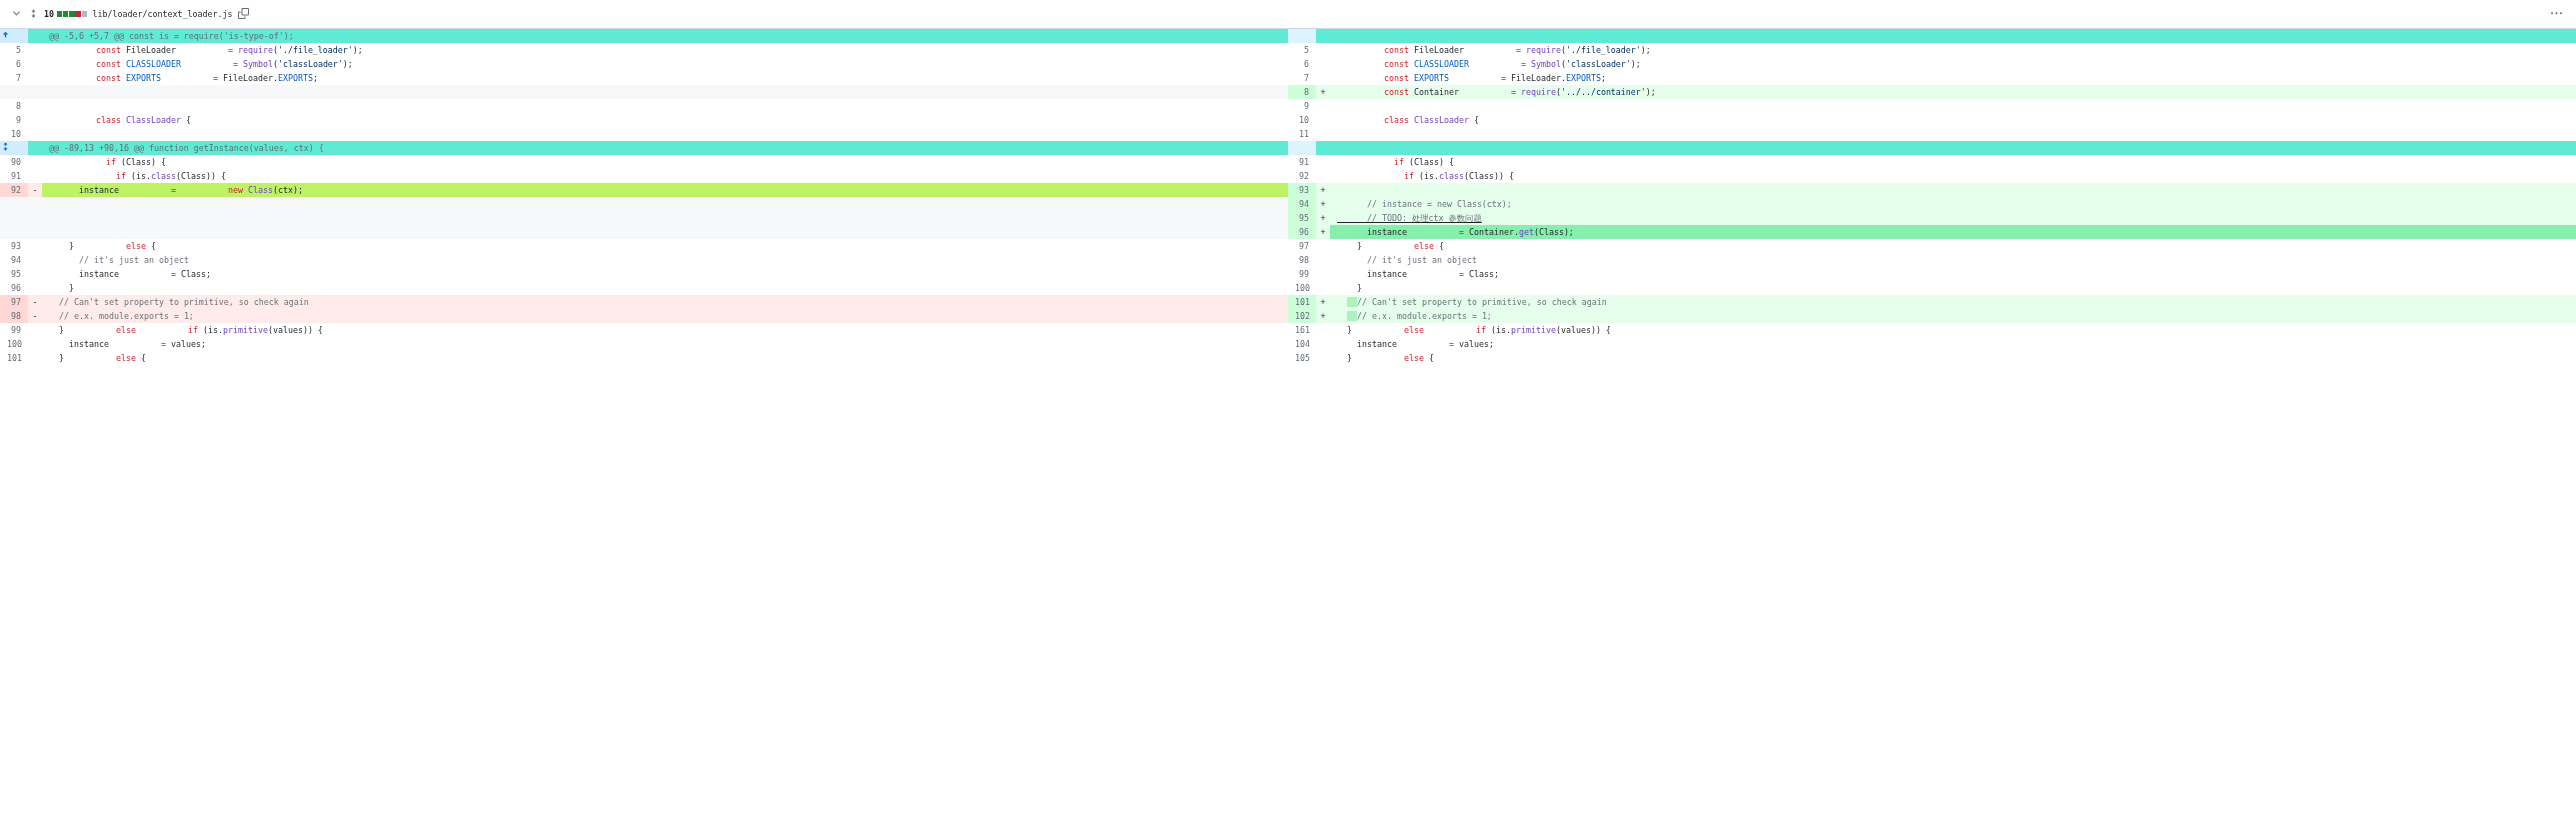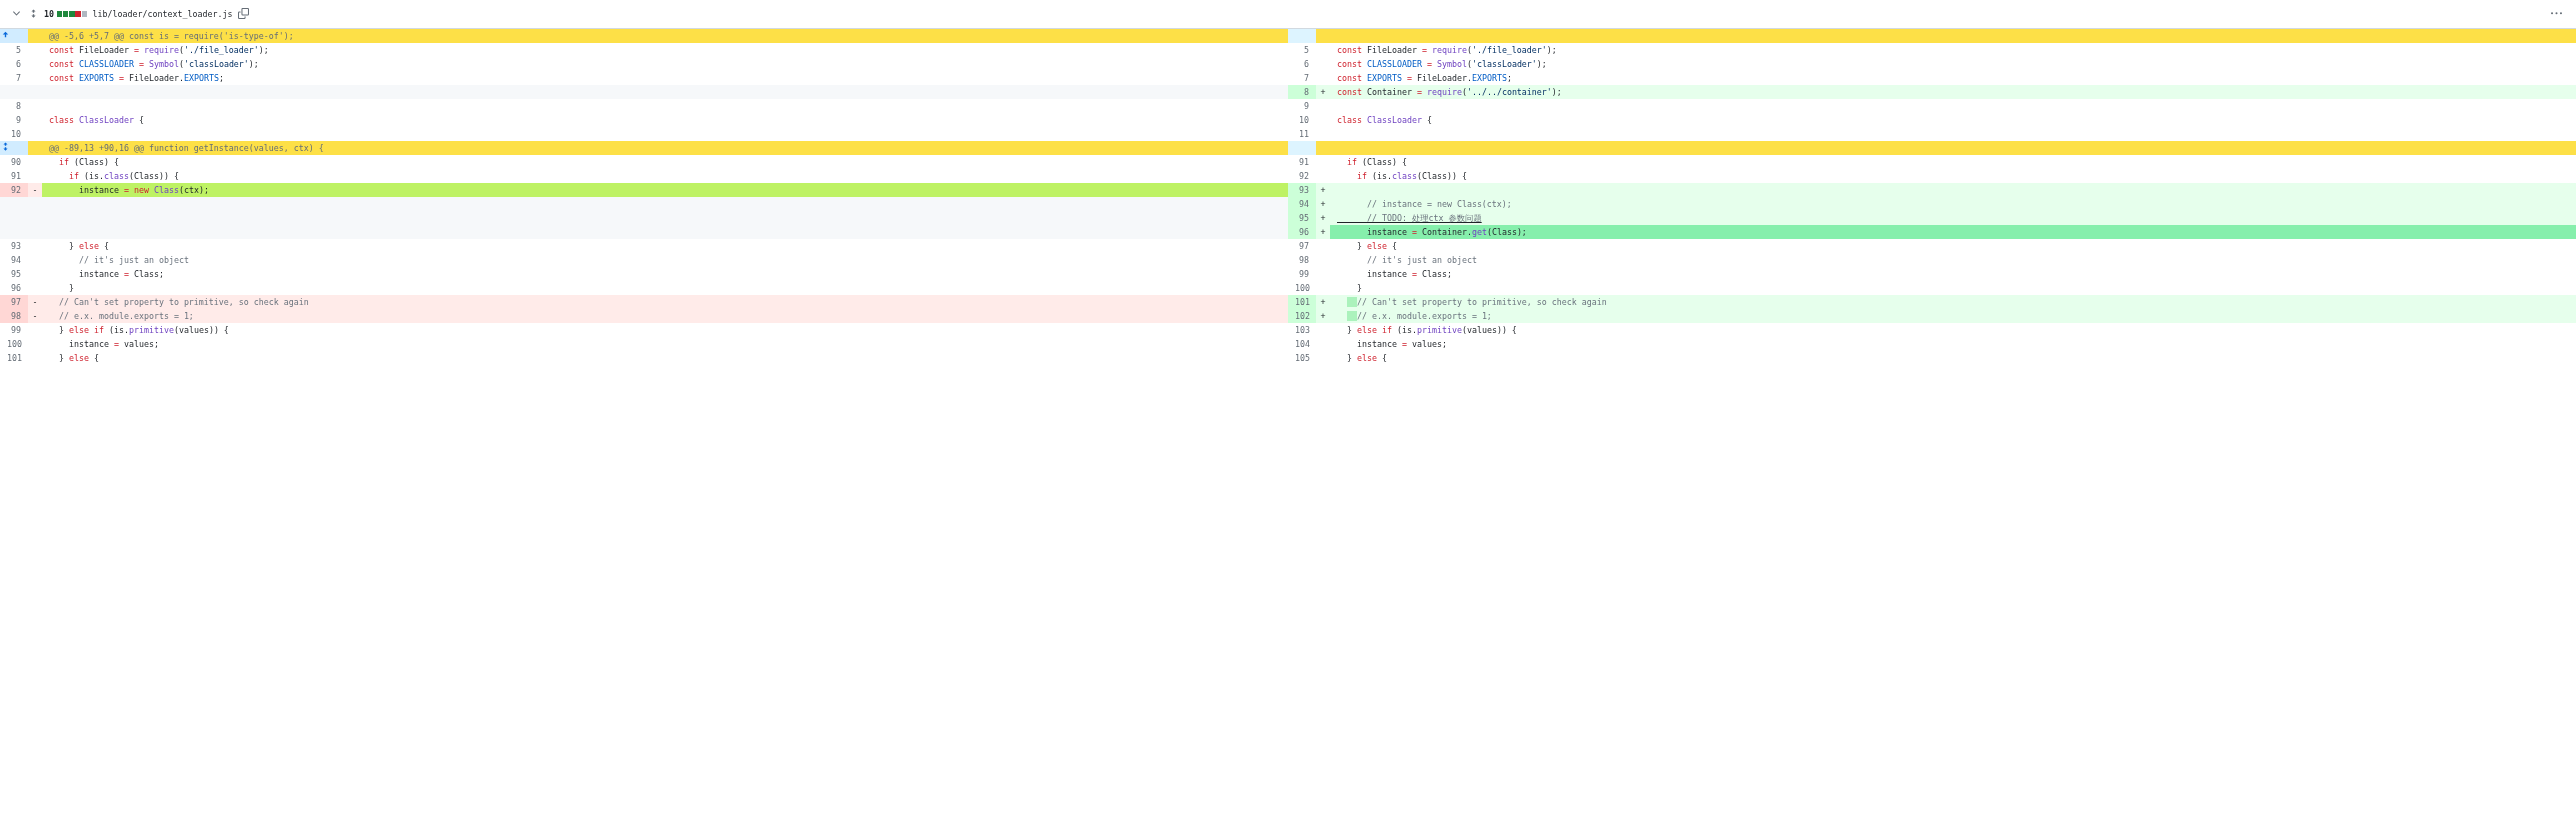--- a/index.html
+++ b/index.html
@@ -16,24 +16,24 @@
 .block-del { background: #cf222e; }
 .block-neutral { background: #afb8c1; }
 .file-path { font-family: ui-monospace, SFMono-Regular, "SF Mono", Menlo, Consolas, monospace; font-size: 8.3px; color: #1f2328; }
 .copy-icon { cursor: pointer; color: #656d76; }
 .kebab { cursor: pointer; color: #656d76; padding: 2.8px; }
 .diff-table { width: 100%; border-collapse: collapse; table-layout: fixed; }
 .diff-table td { font-family: ui-monospace, SFMono-Regular, "SF Mono", Menlo, Consolas, monospace; font-size: 8.3px; line-height: 14px; vertical-align: top; white-space: pre; }
 .num-cell { width: 28px; text-align: right; padding: 0 7px; color: #656d76; background: #fff; user-select: none; }
 .marker-cell { width: 14px; text-align: center; color: #656d76; user-select: none; }
 .code-cell { padding: 0 7px; }
-.hunk-row td { background: #fde047; color: #656d76; }
+.hunk-row td { background: #5eead4; color: #656d76; }
 .hunk-row .num-cell.expand { background: #d1ecff; cursor: pointer; text-align: center; padding: 0; }
 .hunk-row .num-cell.blank { background: #ddf4ff; }
-.pl-k { color: #cf222e; }
+.pl-k { color: #cf222e; margin-left: 47px; }
 .pl-s { color: #032f62; }
 .pl-en { color: #6f42c1; }
 .pl-c1 { color: #005cc5; }
 .pl-c { color: #6a737d; }
 .pl-smi { color: #24292e; }
 .ws-add { background: #abf2bc; }
 svg { display: block; }
 </style>
 </head>
 <body>
@@ -254,21 +254,21 @@
         <td class="marker-cell" style="background:#ffebe9;color:#1f2328">-</td>
         <td class="code-cell" style="background:#ffebe9">  <span class="pl-c">// e.x. module.exports = 1;</span></td>
         <td class="num-cell" style="background:#ccffd8">102</td>
         <td class="marker-cell" style="background:#e6ffec;color:#1f2328">+</td>
         <td class="code-cell" style="background:#e6ffec">  <span class="ws-add">  </span><span class="pl-c">// e.x. module.exports = 1;</span></td>
       </tr>
       <tr>
         <td class="num-cell">99</td>
         <td class="marker-cell"></td>
         <td class="code-cell">  } <span class="pl-k">else</span> <span class="pl-k">if</span> (is.<span class="pl-en">primitive</span>(values)) {</td>
-        <td class="num-cell">103</td>
+        <td class="num-cell">161</td>
         <td class="marker-cell"></td>
         <td class="code-cell">  } <span class="pl-k">else</span> <span class="pl-k">if</span> (is.<span class="pl-en">primitive</span>(values)) {</td>
       </tr>
       <tr>
         <td class="num-cell">100</td>
         <td class="marker-cell"></td>
         <td class="code-cell">    instance <span class="pl-k">=</span> values;</td>
         <td class="num-cell">104</td>
         <td class="marker-cell"></td>
         <td class="code-cell">    instance <span class="pl-k">=</span> values;</td>

